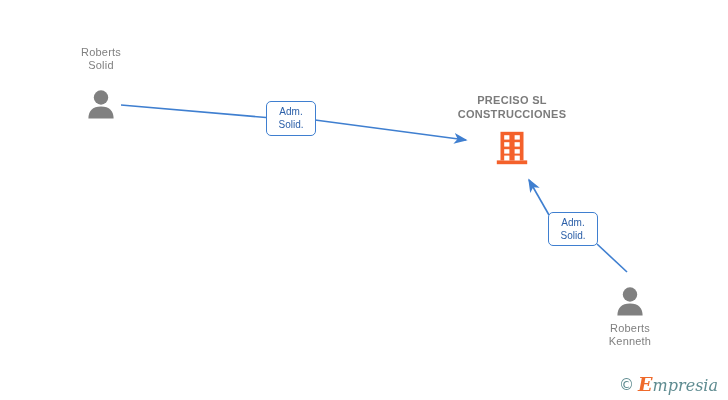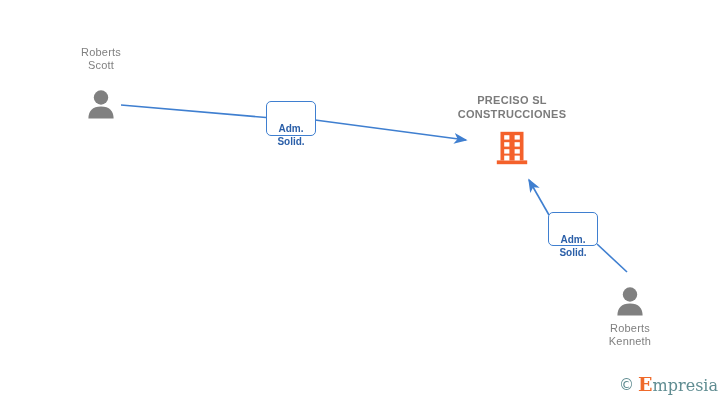--- a/index.html
+++ b/index.html
@@ -47,24 +47,24 @@
     position: absolute;
   }
   .edge-label {
     position: absolute;
     box-sizing: border-box;
     border: 1px solid #3f7fd0;
     border-radius: 5px;
     background: #ffffff;
     color: #2b5fa8;
     font-size: 10px;
-    font-weight: bold;
+    font-weight: normal;
     line-height: 13px;
     text-align: center;
-    padding: 20px 4px 2px 4px;
+    padding: 3px 4px 2px 4px;
     white-space: nowrap;
   }
   .edge-label span {
     display: block;
   }
   .watermark {
     position: absolute;
     right: 10px;
     bottom: 6px;
     display: flex;
@@ -73,20 +73,21 @@
     user-select: none;
   }
   .wm-c {
     color: #5f8c91;
     font-size: 15px;
     line-height: 15px;
     font-family: "DejaVu Sans", sans-serif;
   }
   .wm-text {
     font-family: "DejaVu Serif", serif;
+    font-style: italic;
     font-size: 16px;
     line-height: 16px;
     color: #5f8c91;
   }
   .wm-text .wm-e {
     color: #ef6a2b;
     font-size: 19px;
     font-weight: bold;
   }
 </style>
@@ -112,21 +113,21 @@
 
     <g>
       <line x1="549" y1="215" x2="529" y2="180" stroke="#3f7fd0" stroke-width="1.6" marker-end="url(#arrow-up)"></line>
       <line x1="597" y1="244" x2="627" y2="272" stroke="#3f7fd0" stroke-width="1.6"></line>
     </g>
   </svg>
 
   <div class="node">
     <div class="node-label" style="left:58px; top:46px; width:86px;">
       <div>Roberts</div>
-      <div>Scott</div>
+      <div>Solid</div>
     </div>
     <svg class="person-icon" style="left:85px; top:88px;" width="32" height="32" viewBox="0 0 32 32">
       <circle cx="16" cy="9.5" r="7.2" fill="#808080"></circle>
       <path d="M16 18.5 C7.5 18.5 3.4 23.2 3.4 30.5 L28.6 30.5 C28.6 23.2 24.5 18.5 16 18.5 Z" fill="#808080"></path>
     </svg>
   </div>
 
   <div class="node">
     <div class="node-label company-label" style="left:437px; top:93px; width:150px;">
       <div>PRECISO SL</div>

